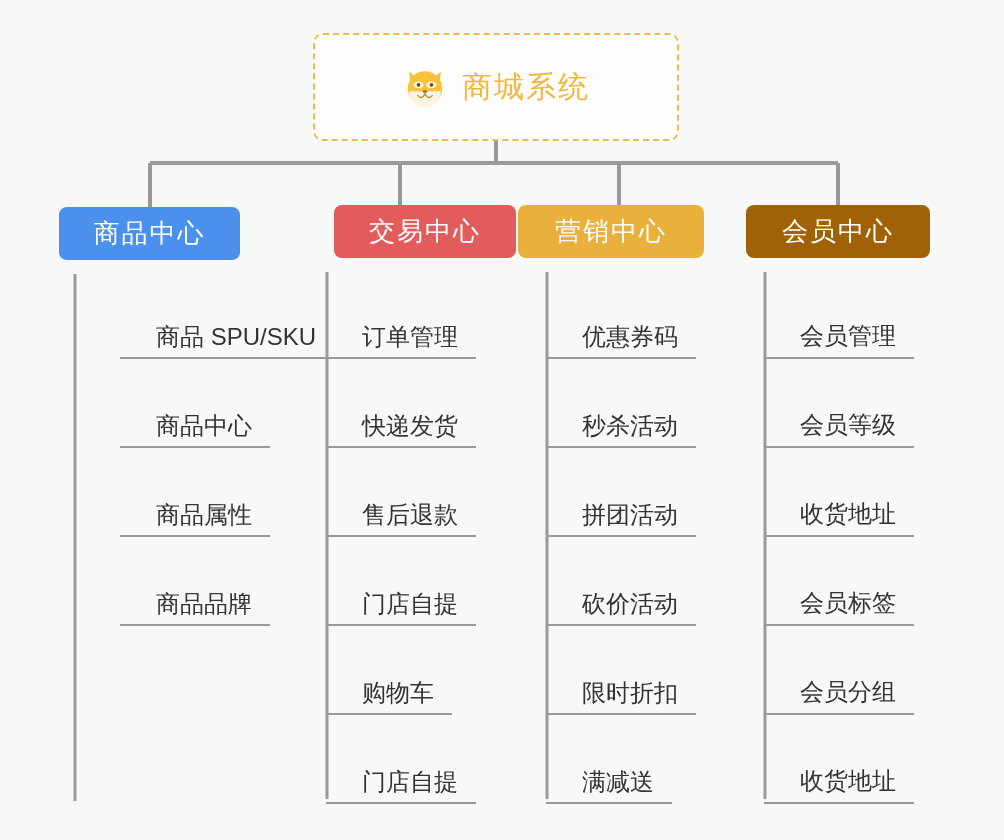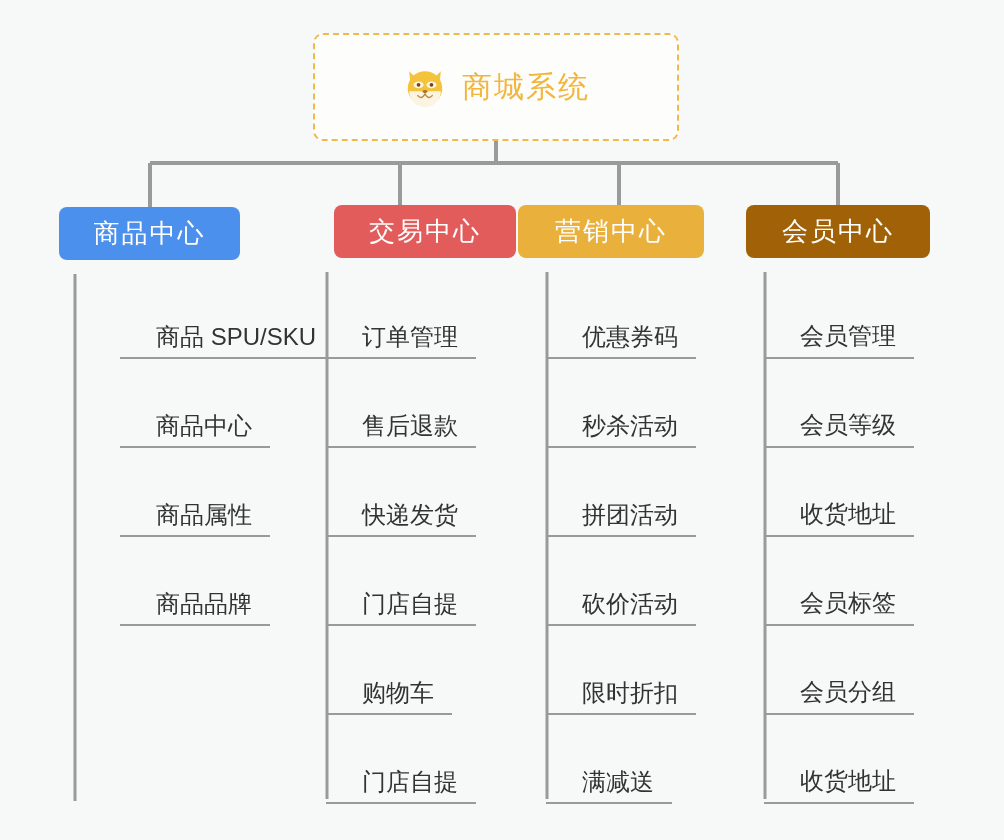--- a/index.html
+++ b/index.html
@@ -192,26 +192,26 @@
     <div class="leaf-item">
         <span class="leaf-label">商品品牌</span>
       </div>
   </div>
 
   <div class="leaf-col c1">
     <div class="leaf-item">
         <span class="leaf-label">订单管理</span>
       </div>
     <div class="leaf-item">
+        <span class="leaf-label">快递发货</span>
+      </div>
+    <div class="leaf-item">
         <span class="leaf-label">售后退款</span>
       </div>
     <div class="leaf-item">
-        <span class="leaf-label">快递发货</span>
-      </div>
-    <div class="leaf-item">
         <span class="leaf-label">门店自提</span>
       </div>
     <div class="leaf-item">
         <span class="leaf-label">购物车</span>
       </div>
     <div class="leaf-item">
         <span class="leaf-label">门店自提</span>
       </div>
   </div>
 

